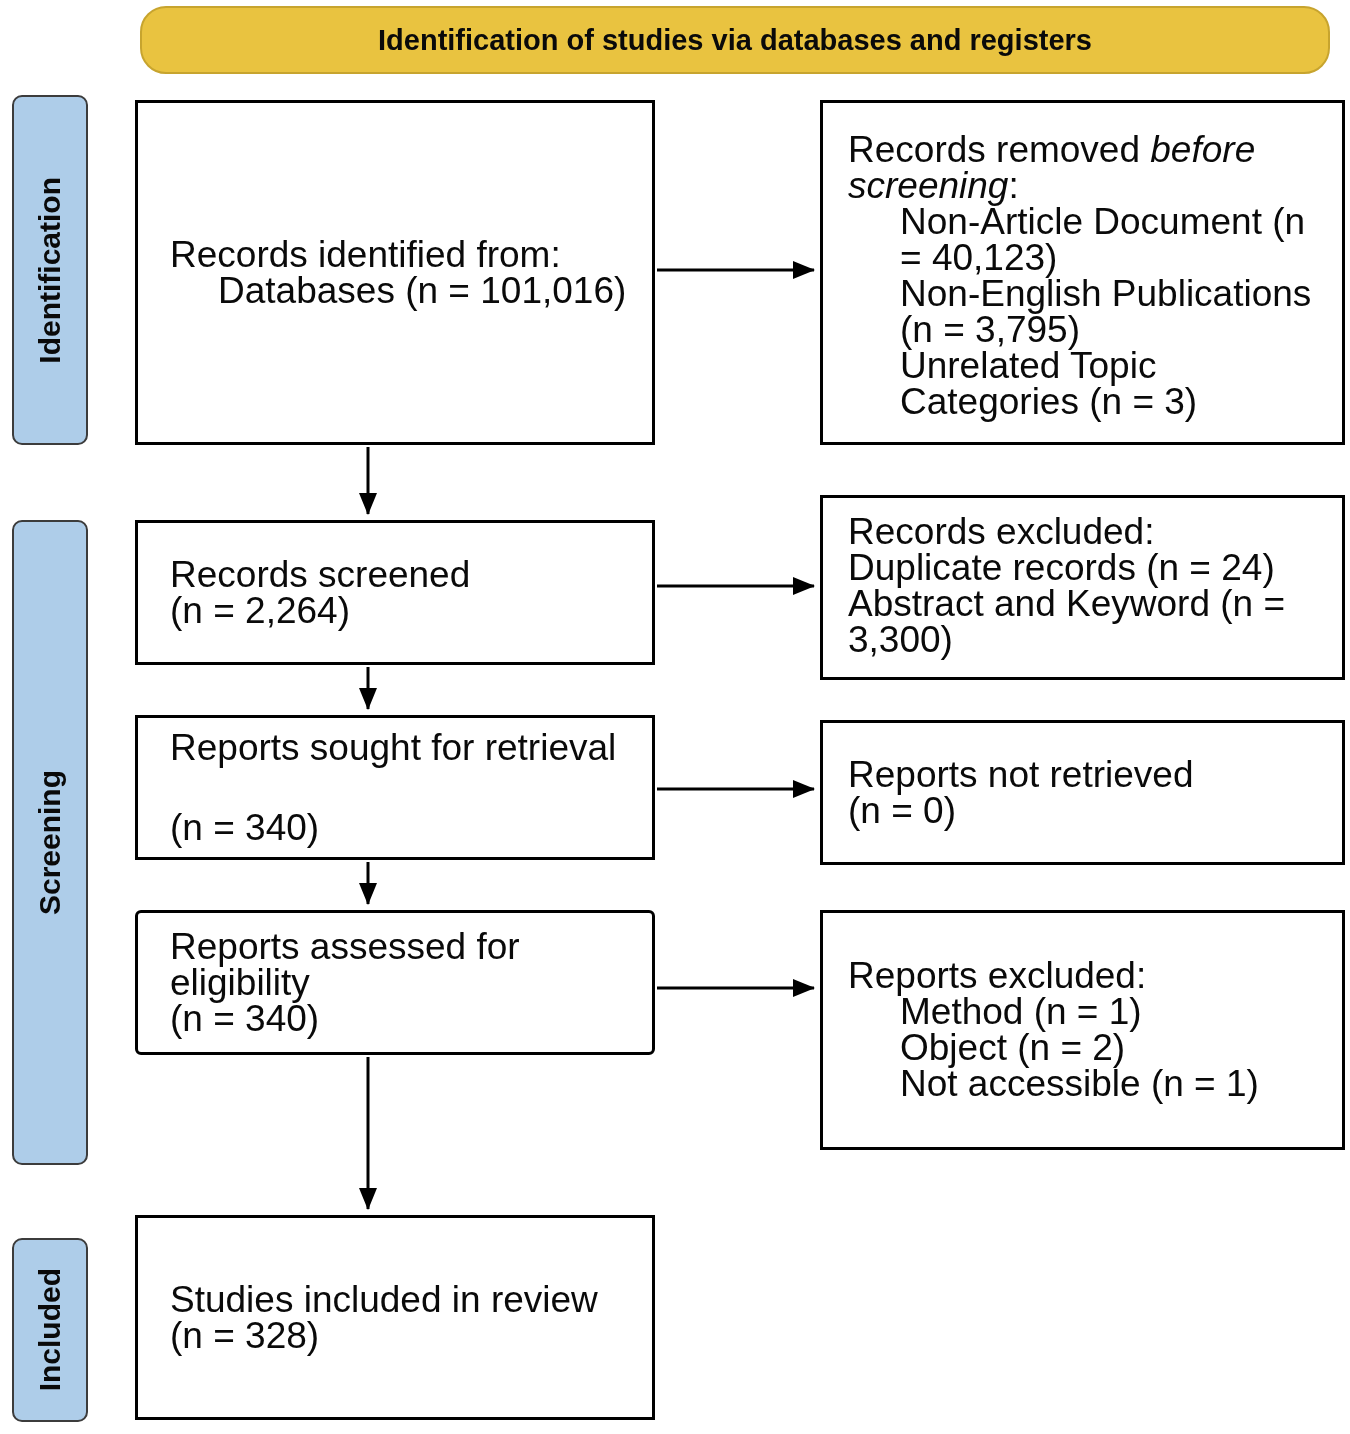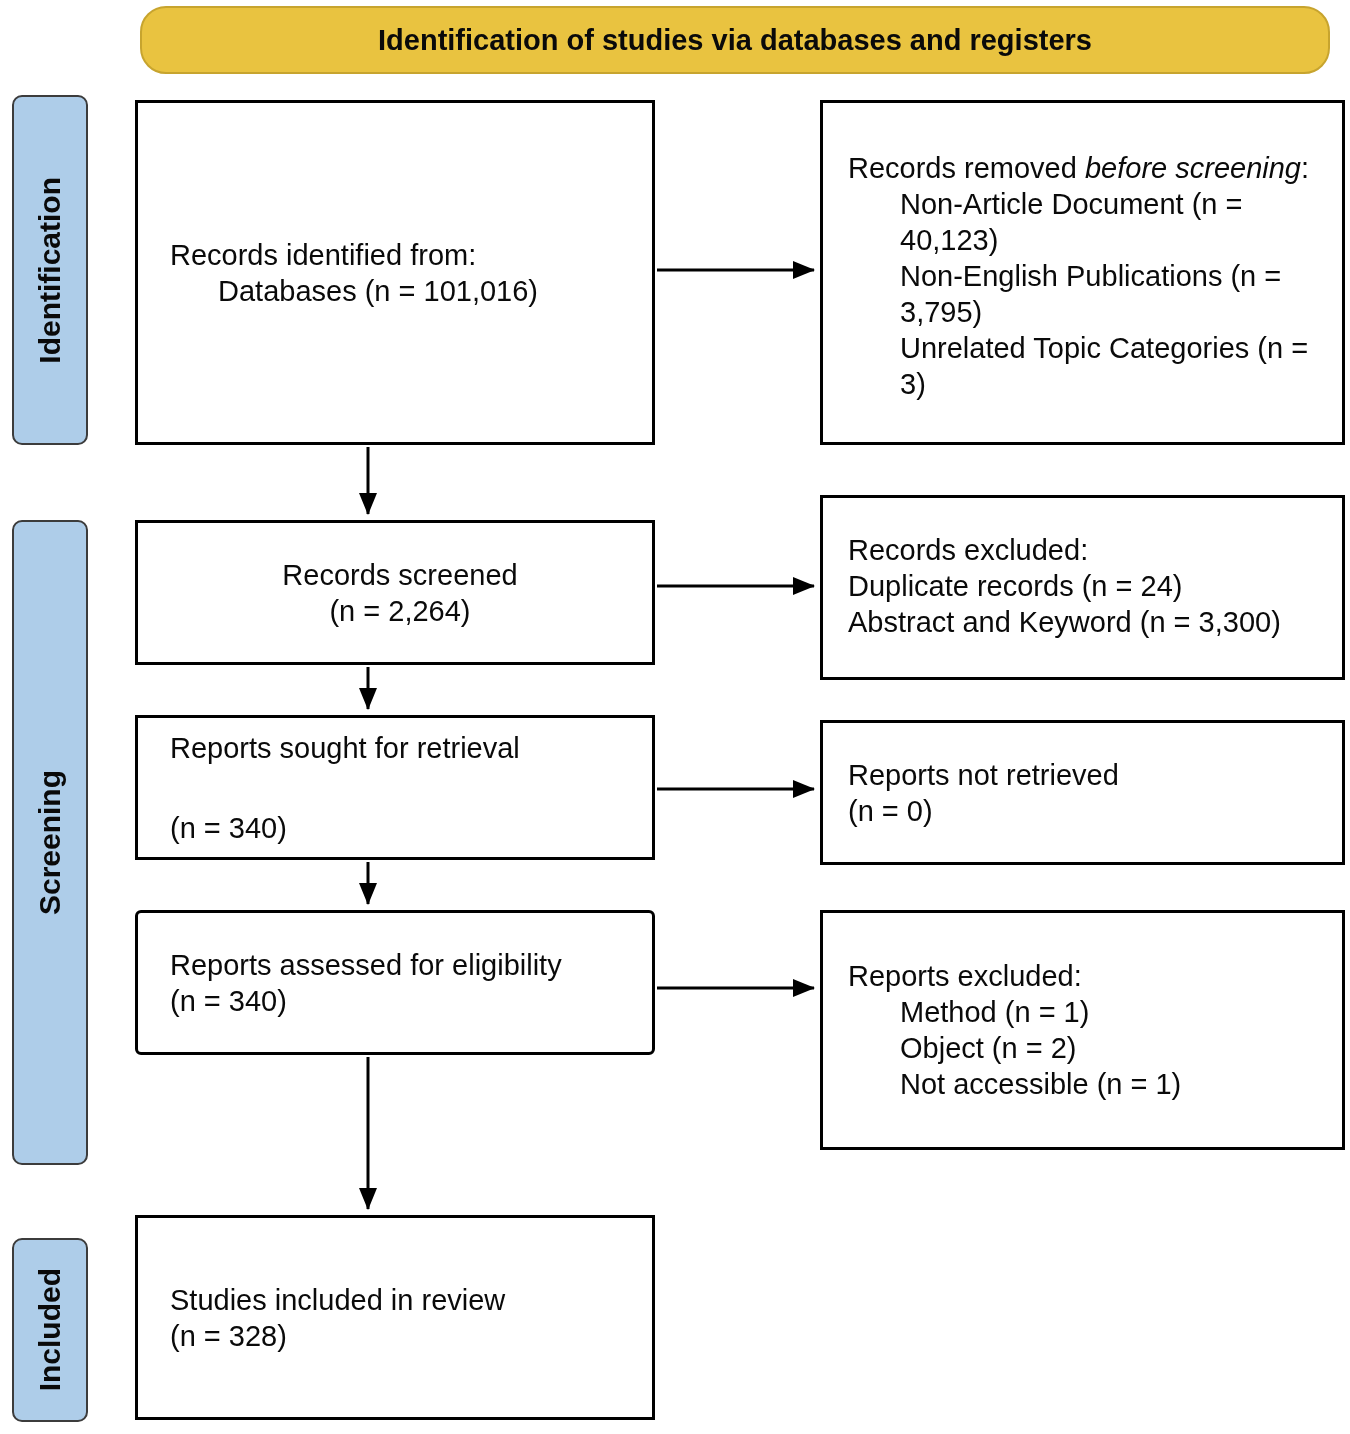--- a/index.html
+++ b/index.html
@@ -39,30 +39,30 @@
   .vtext {
     writing-mode: vertical-rl;
     transform: rotate(180deg);
     font-size: 30px; font-weight: 700; color: #0a0a0a;
   }
 
   .box {
     position: absolute;
     background: #ffffff;
     border: 3px solid var(--box-border, #000000);
-    font-size: 29px; line-height: 36px;
+    font-size: 37px; line-height: 36px;
     display: flex; flex-direction: column; justify-content: center;
   }
   .box .line { white-space: normal; }
   .indent { padding-left: 48px; }
   .item-indent { padding-left: 52px; }
 
   #b-identified   { left: 135px; top: 100px;  width: 520px; height: 345px; padding: 0 22px 0 32px; }
   #b-removed      { left: 820px; top: 100px;  width: 525px; height: 345px; padding: 6px 18px 0 25px; }
-  #b-screened     { left: 135px; top: 520px;  width: 520px; height: 145px; padding: 0 22px 0 32px; text-align: center; }
+  #b-screened     { left: 135px; top: 520px;  width: 520px; height: 145px; padding: 0 22px 0 32px; }
   #b-rexcluded    { left: 820px; top: 495px;  width: 525px; height: 185px; padding: 0 18px 4px 25px; }
   #b-sought       { left: 135px; top: 715px;  width: 520px; height: 145px; padding: 0 22px 0 32px; gap: 44px; }
   #b-notretrieved { left: 820px; top: 720px;  width: 525px; height: 145px; padding: 0 18px 0 25px; }
   #b-assessed     { left: 135px; top: 910px;  width: 520px; height: 145px; padding: 0 22px 0 32px; border-radius: 6px; }
   #b-pexcluded    { left: 820px; top: 910px;  width: 525px; height: 240px; padding: 0 18px 0 25px; }
   #b-included     { left: 135px; top: 1215px; width: 520px; height: 205px; padding: 0 22px 0 32px; }
 
   .arrows { position: absolute; left: 0; top: 0; pointer-events: none; }
 </style>
 </head>

